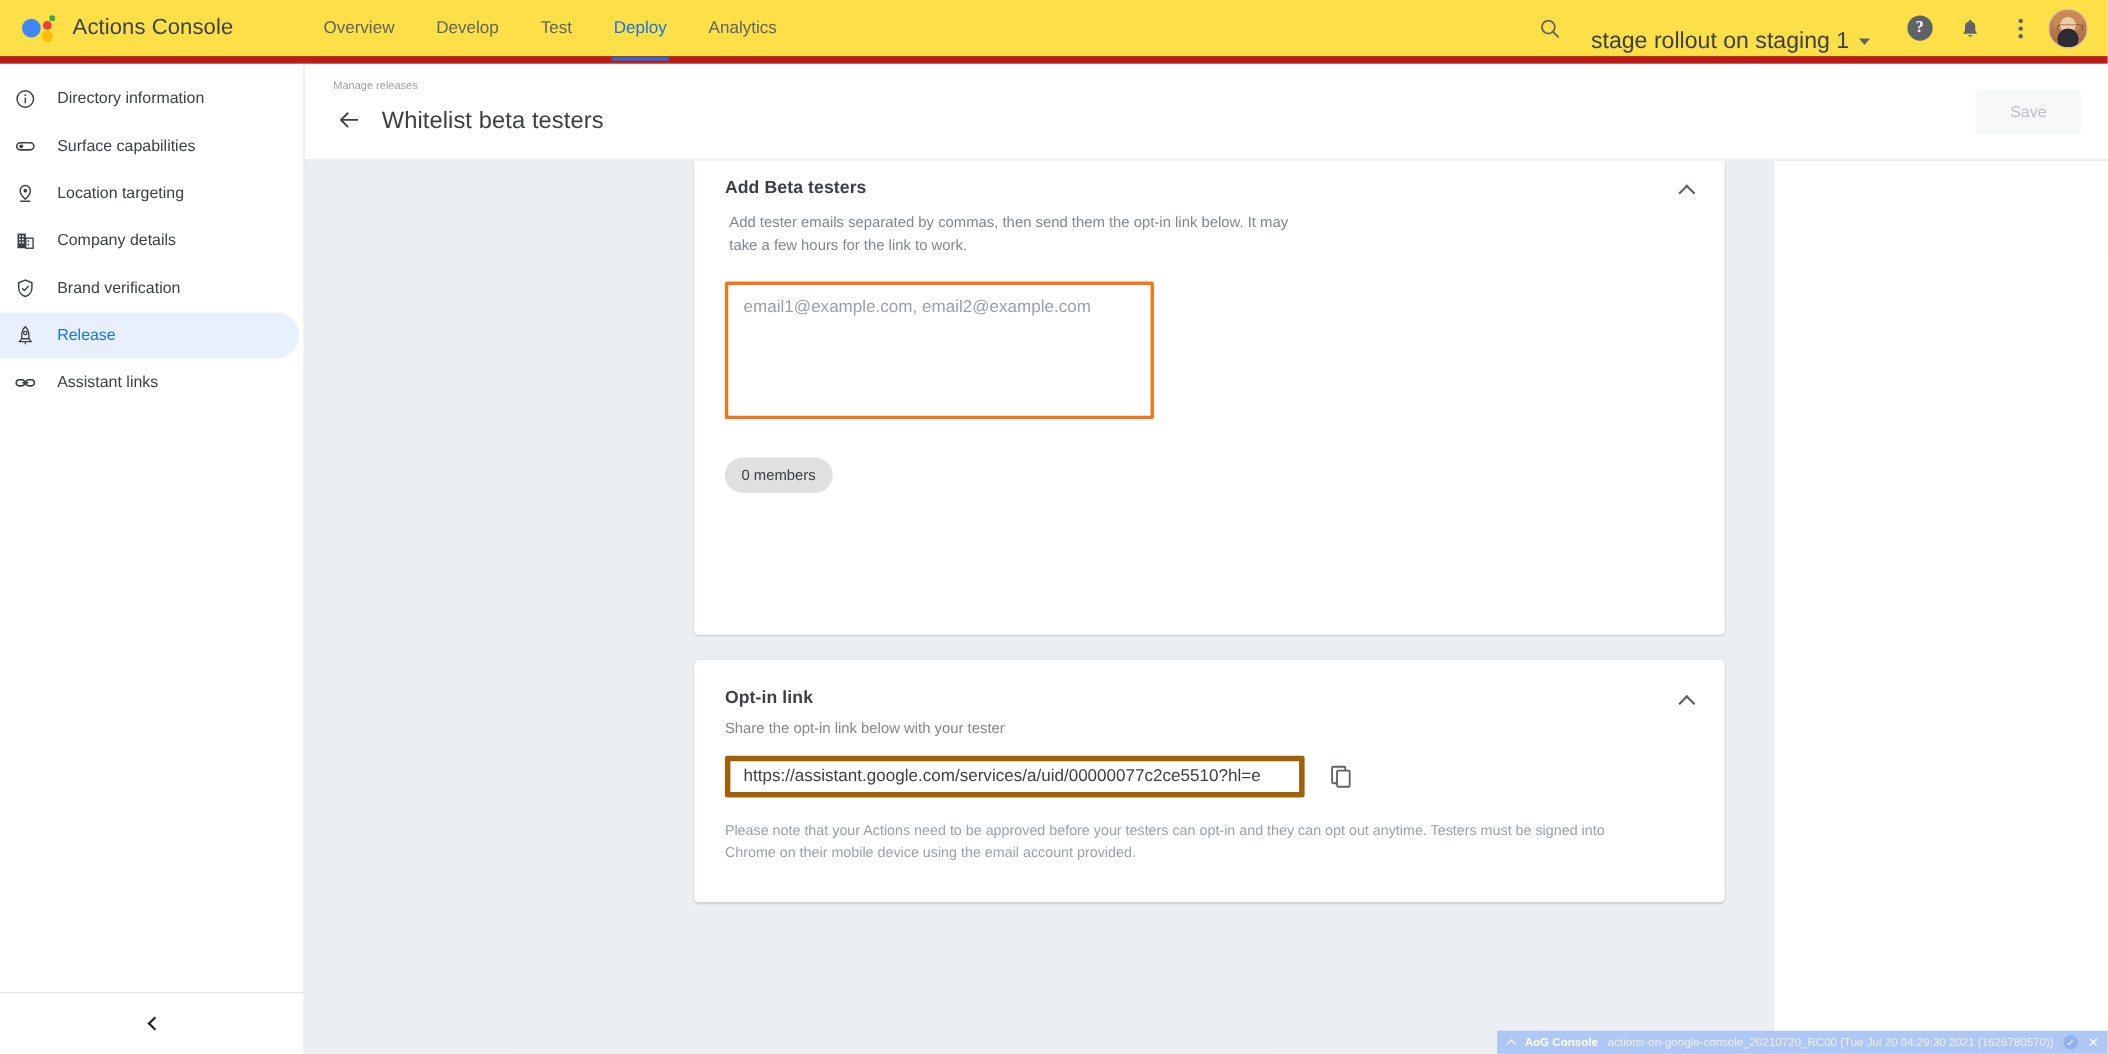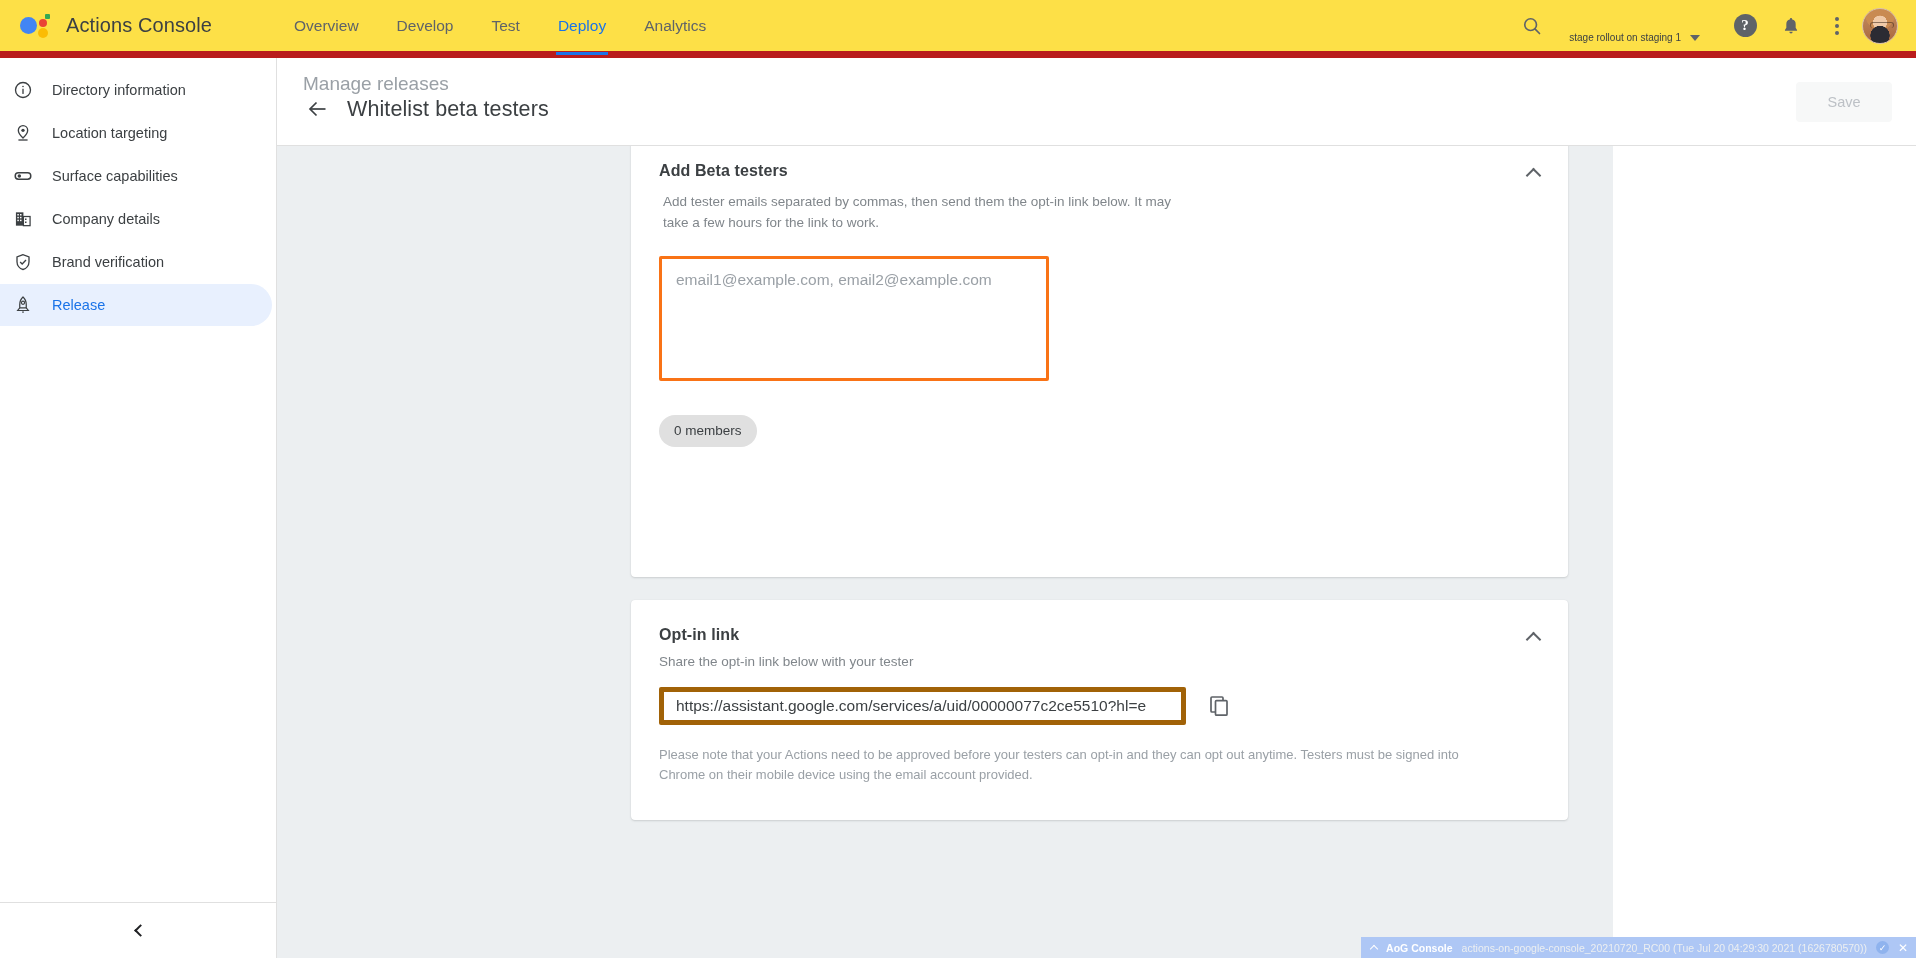--- a/index.html
+++ b/index.html
@@ -49,21 +49,21 @@
     margin-left: auto; display: flex; align-items: center;
     padding-right: 18px; gap: 4px;
   }
   .icon-btn {
     width: 42px; height: 42px; border-radius: 50%;
     display: flex; align-items: center; justify-content: center;
     cursor: pointer; color: #5f6368; flex: none;
   }
   .project-chip {
     display: flex; align-items: center; gap: 9px;
-    font-size: 10px; color: #3c4043; cursor: pointer;
+    font-size: 21px; color: #3c4043; cursor: pointer;
     padding: 0 8px 0 12px; white-space: nowrap; margin-right: 12px; margin-top: 24px;
   }
   .caret-down {
     width: 0; height: 0; border-left: 5px solid transparent;
     border-right: 5px solid transparent; border-top: 6px solid #5f6368;
   }
   .help-circle {
     width: 23px; height: 23px; border-radius: 50%; background: #5f6368;
     color: #fff; font-size: 15px; font-weight: bold;
     display: flex; align-items: center; justify-content: center;
@@ -123,21 +123,21 @@
   }
 
   
   .page-header {
     position: absolute; left: 277px; top: 58px;
     width: 1639px; height: 88px;
     background: #ffffff; border-bottom: 1px solid #e0e0e0;
   }
   .breadcrumb {
     position: absolute; left: 26px; top: 15px;
-    font-size: 19px; color: #9aa0a6;
+    font-size: 10px; color: #9aa0a6;
   }
   .ph-row {
     position: absolute; left: 26px; top: 36px;
     display: flex; align-items: center; gap: 14px;
   }
   .back-arrow {
     width: 30px; height: 30px; cursor: pointer; color: #3c4043;
     display: flex; align-items: center; justify-content: center;
   }
   .page-title { font-size: 21.5px; color: #3c4043; letter-spacing: .1px; }
@@ -313,37 +313,37 @@
             <circle cx="12" cy="12" r="9" fill="none" stroke="#3c4043" stroke-width="1.6"></circle>
             <rect x="11.2" y="10.5" width="1.6" height="6.2" fill="#3c4043"></rect>
             <circle cx="12" cy="7.8" r="1" fill="#3c4043"></circle>
           </svg>
       </span>
       <span class="side-label">Directory information</span>
     </div>
 
     <div class="side-item">
       <span class="si-icon">
+        <svg width="22" height="22" viewBox="0 0 24 24">
+            <rect x="3.5" y="8.5" width="17" height="7" rx="3.5" fill="none" stroke="#3c4043" stroke-width="1.6"></rect>
+            <circle cx="8" cy="12" r="1.9" fill="#3c4043"></circle>
+          </svg>
+      </span>
+      <span class="side-label">Surface capabilities</span>
+    </div>
+
+    <div class="side-item">
+      <span class="si-icon">
         <svg width="20" height="20" viewBox="0 0 24 24">
             <path d="M12 3.2a5.6 5.6 0 0 0-5.6 5.6c0 4.2 5.6 9.2 5.6 9.2s5.6-5 5.6-9.2A5.6 5.6 0 0 0 12 3.2z" fill="none" stroke="#3c4043" stroke-width="1.6"></path>
             <circle cx="12" cy="8.8" r="2" fill="#3c4043"></circle>
             <line x1="6.5" y1="20.4" x2="17.5" y2="20.4" stroke="#3c4043" stroke-width="1.6"></line>
           </svg>
       </span>
       <span class="side-label">Location targeting</span>
-    </div>
-
-    <div class="side-item">
-      <span class="si-icon">
-        <svg width="22" height="22" viewBox="0 0 24 24">
-            <rect x="3.5" y="8.5" width="17" height="7" rx="3.5" fill="none" stroke="#3c4043" stroke-width="1.6"></rect>
-            <circle cx="8" cy="12" r="1.9" fill="#3c4043"></circle>
-          </svg>
-      </span>
-      <span class="side-label">Surface capabilities</span>
     </div>
 
     <div class="side-item">
       <span class="si-icon">
         <svg width="20" height="20" viewBox="0 0 24 24">
           <rect x="3.5" y="4" width="9" height="16" fill="#3c4043"></rect>
           <rect x="12.5" y="9" width="8" height="11" fill="none" stroke="#3c4043" stroke-width="1.5"></rect>
           <rect x="5.2" y="6" width="1.8" height="1.8" fill="#fff"></rect>
             <rect x="8.4" y="6" width="1.8" height="1.8" fill="#fff"></rect>
           <rect x="5.2" y="9.4" width="1.8" height="1.8" fill="#fff"></rect>
@@ -372,20 +372,30 @@
         <svg width="20" height="20" viewBox="0 0 24 24">
           <path d="M12 2.4c2.6 2.4 3.9 5.6 3.9 9v4.1H8.1v-4.1c0-3.4 1.3-6.6 3.9-9z" fill="none" stroke="#3c4043" stroke-width="1.5"></path>
           <circle cx="12" cy="9.3" r="1.9" fill="none" stroke="#3c4043" stroke-width="1.4"></circle>
           <path d="M8.1 15.5 5.6 18.6h12.8l-2.5-3.1" fill="none" stroke="#3c4043" stroke-width="1.4"></path>
           <line x1="12" y1="19.4" x2="12" y2="21.6" stroke="#3c4043" stroke-width="1.4"></line>
         </svg>
       </span>
       <span class="side-label">Release</span>
     </div>
 
+    <div class="side-item">
+      <span class="si-icon">
+        <svg width="22" height="22" viewBox="0 0 24 24">
+          <rect x="3" y="9" width="8.5" height="6" rx="3" fill="none" stroke="#3c4043" stroke-width="1.6"></rect>
+          <rect x="12.5" y="9" width="8.5" height="6" rx="3" fill="none" stroke="#3c4043" stroke-width="1.6"></rect>
+          <line x1="9" y1="12" x2="15" y2="12" stroke="#3c4043" stroke-width="1.6"></line>
+        </svg>
+      </span>
+      <span class="side-label">Assistant links</span>
+    </div>
 
   </div>
 
   <div class="collapse-bar">
     <span class="chev-left"></span>
   </div>
 </aside>
 
 <div class="page-header">
   <div class="breadcrumb">Manage releases</div>

